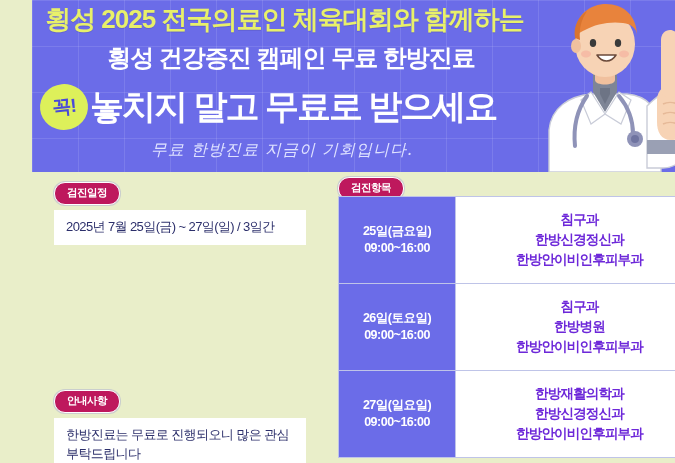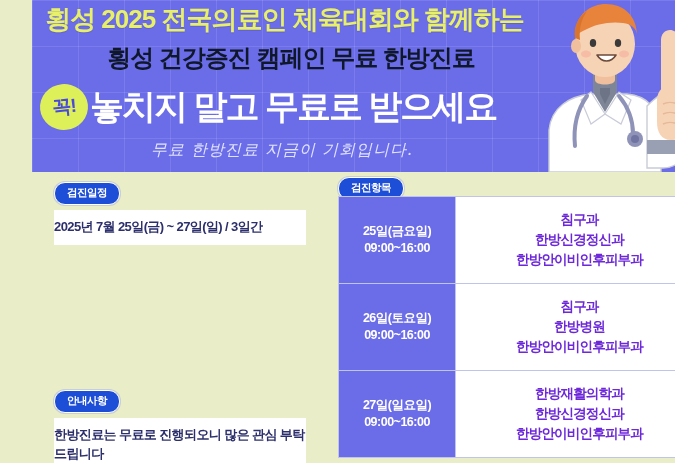--- a/index.html
+++ b/index.html
@@ -31,21 +31,21 @@
     text-align:center;
     font-size:26px;font-weight:bold;letter-spacing:-1px;
     color:#e8f06a;
     text-shadow:0 1px 0 rgba(0,0,0,.10);
     white-space:nowrap;
   }
   .hdr-line2{
     position:absolute;left:0;top:42px;width:518px;
     text-align:center;
     font-size:24px;font-weight:bold;letter-spacing:-1px;
-    color:#0f172a;
+    color:#ffffff;
     white-space:nowrap;
   }
   .hdr-line3{
     position:absolute;left:58px;top:84px;width:460px;
     font-size:34px;font-weight:bold;letter-spacing:-2px;
     color:#ffffff;
     white-space:nowrap;
   }
   .kkok{
     position:absolute;left:8px;top:84px;
@@ -71,41 +71,41 @@
   .doctor{position:absolute;right:4px;top:0;width:196px;height:172px;}
 
   
   .body-area{
     position:absolute;left:0;top:172px;width:675px;height:291px;
     background:#e9eec9;
   }
 
   .badge{
     display:inline-block;
-    background:#1d4ed8;
+    background:#be185d;
     color:#ffffff;
     font-size:10.5px;font-weight:bold;letter-spacing:-0.5px;
     padding:3px 12px 4px 12px;
     border-radius:11px;
     border:1.5px solid #ffffff;
     box-shadow:0 0 0 1px rgba(110,112,220,.25);
     white-space:nowrap;
   }
 
   
   .left-col{position:absolute;left:0;top:0;width:300px;height:291px;}
   .block{position:absolute;left:22px;}
   .whitebox{
     background:#ffffff;
     margin-top:5px;
-    padding:8px 0;
+    padding:8px 12px;
     width:252px;
     box-sizing:border-box;
     color:#2c2f6b;
-    font-size:13px;font-weight:bold;letter-spacing:-0.6px;
+    font-size:13px;font-weight:normal;letter-spacing:-0.6px;
     line-height:1.45;
   }
   .whitebox.small{font-size:12.5px;}
 
   .b1{top:10px;}
   .b2{top:78px;}
   .b3{top:150px;}
   .b4{top:218px;}
 
   

